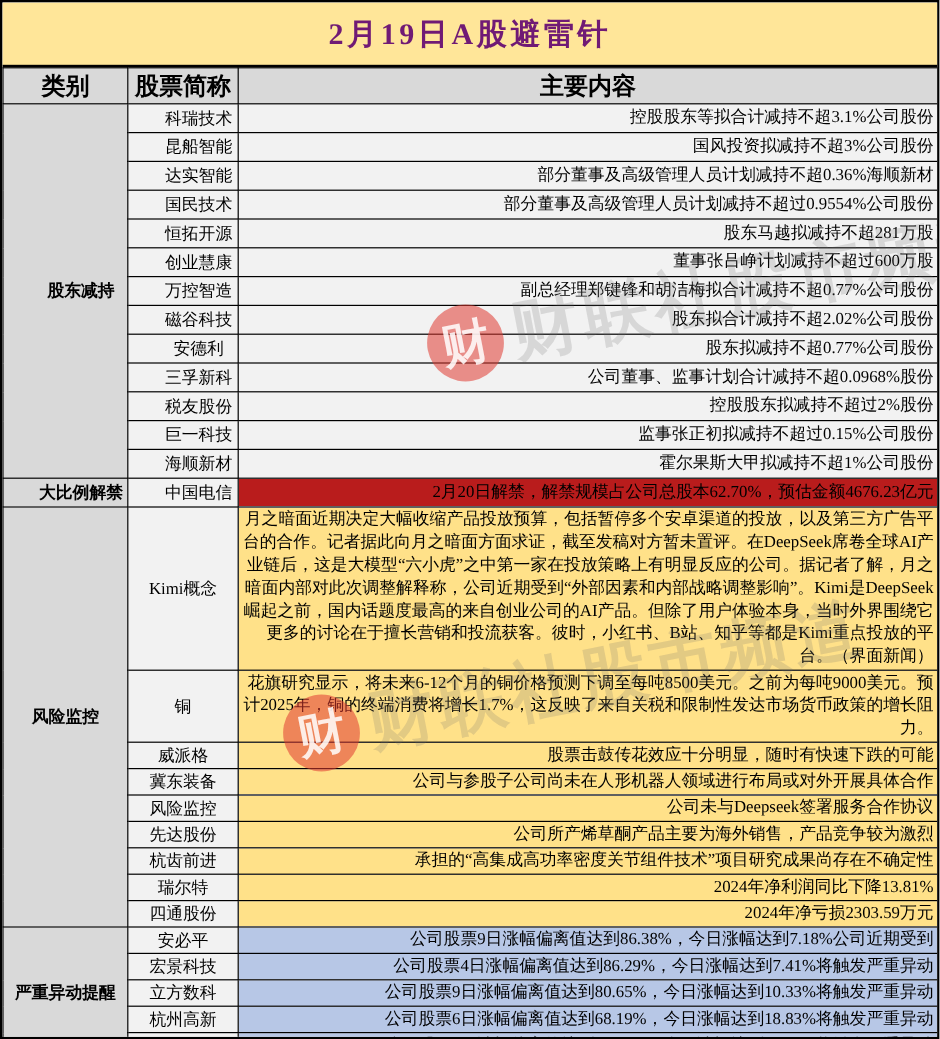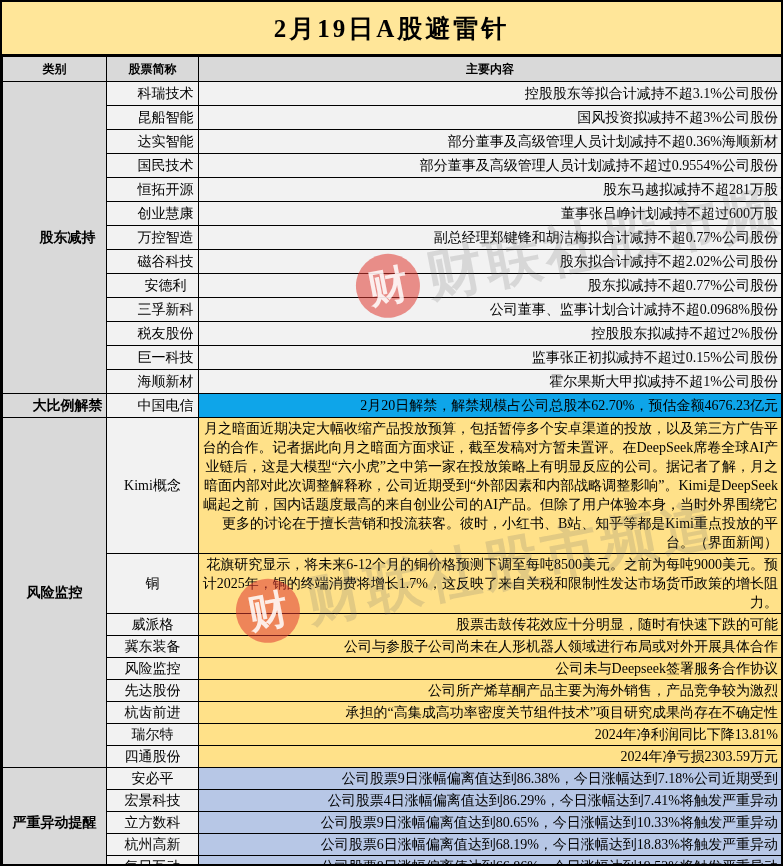--- a/index.html
+++ b/index.html
@@ -13,52 +13,52 @@
     overflow:hidden;
   }
   .titlebar{
     box-sizing:border-box;
     height:54px;
     background:#FFE699;
     border-bottom:2px solid #000;
     display:flex;align-items:center;justify-content:center;
   }
   .titlebar .t{
-    color:#000000;font-size:25px;font-weight:bold;letter-spacing:3px;
+    color:#701a75;font-size:25px;font-weight:bold;letter-spacing:3px;
   }
   table.grid{
     width:779px;
     border-collapse:collapse;
     table-layout:fixed;
   }
   table.grid td,table.grid th{
     box-sizing:border-box;
     border:1px solid #000;
     font-size:14px;
     color:#000;
     padding:1px 3px;
     overflow:hidden;
   }
   col.c-cat{width:104px;}
   col.c-stock{width:92px;}
   col.c-main{width:583px;}
   tr.hdr th{
     background:#D9D9D9;
-    font-size:12px;font-weight:bold;
+    font-size:20px;font-weight:bold;
     height:25px;text-align:center;
   }
   td.cat{
     background:#D9D9D9;
     color:#E60000;font-weight:bold;font-size:16px;
     text-align:center;vertical-align:middle;
     padding:0 1px;
   }
   td.stock{text-align:center;vertical-align:middle;background:#f2f2f2;}
   td.content{text-align:right;vertical-align:middle;background:#f2f2f2;line-height:19px;}
-  td.hl-green{background:#0ea5e9;font-family:Liberation Serif, serif;}
+  td.hl-green{background:#b91c1c;font-family:Liberation Serif, serif;}
   td.hl-yellow{background:#FFE189;margin-left:48px;}
   td.hl-blue{background:#B7C7E6;}
   tr.r24 td{height:24px;padding-left:29px;}
   tr.r20 td{height:20px;}
   tr.r19 td{height:19px;}
   td.longtext{padding:2px 4px;}
   
   .wm{
     position:absolute;
     display:flex;align-items:center;gap:8px;

